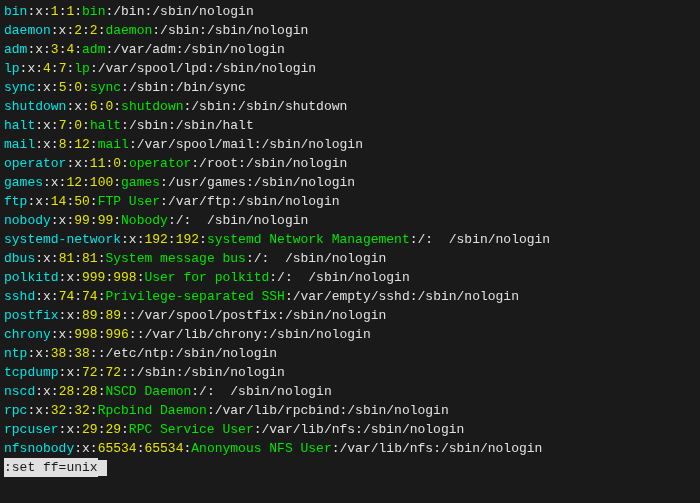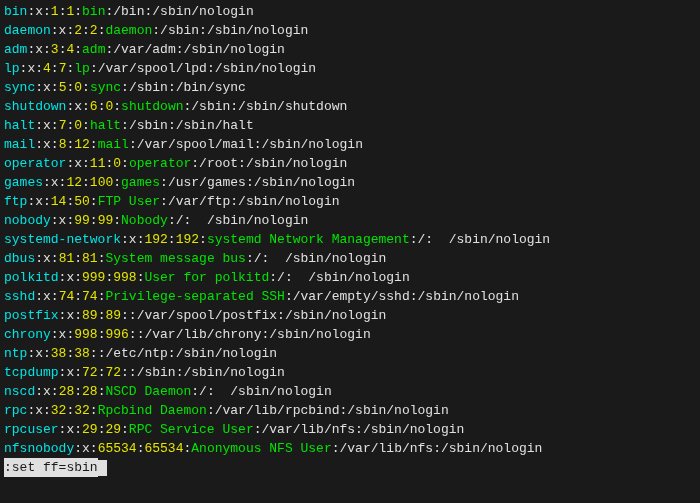--- a/index.html
+++ b/index.html
@@ -55,16 +55,16 @@
     <div class="line"><span style="color: rgb(0, 229, 229);">sshd</span><span style="color: rgb(224, 224, 224);">:x:</span><span style="color: rgb(229, 229, 0);">74</span><span style="color: rgb(224, 224, 224);">:</span><span style="color: rgb(229, 229, 0);">74</span><span style="color: rgb(224, 224, 224);">:</span><span style="color: rgb(0, 229, 0);">Privilege-separated SSH</span><span style="color: rgb(224, 224, 224);">:/var/empty/sshd:/sbin/nologin</span></div>
     <div class="line"><span style="color: rgb(0, 229, 229);">postfix</span><span style="color: rgb(224, 224, 224);">:x:</span><span style="color: rgb(229, 229, 0);">89</span><span style="color: rgb(224, 224, 224);">:</span><span style="color: rgb(229, 229, 0);">89</span><span style="color: rgb(224, 224, 224);">:</span><span style="color: rgb(0, 229, 0);"></span><span style="color: rgb(224, 224, 224);">:/var/spool/postfix:/sbin/nologin</span></div>
     <div class="line"><span style="color: rgb(0, 229, 229);">chrony</span><span style="color: rgb(224, 224, 224);">:x:</span><span style="color: rgb(229, 229, 0);">998</span><span style="color: rgb(224, 224, 224);">:</span><span style="color: rgb(229, 229, 0);">996</span><span style="color: rgb(224, 224, 224);">::</span><span style="color: rgb(0, 229, 0);"></span><span style="color: rgb(224, 224, 224);">/var/lib/chrony:/sbin/nologin</span></div>
     <div class="line"><span style="color: rgb(0, 229, 229);">ntp</span><span style="color: rgb(224, 224, 224);">:x:</span><span style="color: rgb(229, 229, 0);">38</span><span style="color: rgb(224, 224, 224);">:</span><span style="color: rgb(229, 229, 0);">38</span><span style="color: rgb(224, 224, 224);">::</span><span style="color: rgb(0, 229, 0);"></span><span style="color: rgb(224, 224, 224);">/etc/ntp:/sbin/nologin</span></div>
     <div class="line"><span style="color: rgb(0, 229, 229);">tcpdump</span><span style="color: rgb(224, 224, 224);">:x:</span><span style="color: rgb(229, 229, 0);">72</span><span style="color: rgb(224, 224, 224);">:</span><span style="color: rgb(229, 229, 0);">72</span><span style="color: rgb(224, 224, 224);">::</span><span style="color: rgb(0, 229, 0);"></span><span style="color: rgb(224, 224, 224);">/sbin:/sbin/nologin</span></div>
     <div class="line"><span style="color: rgb(0, 229, 229);">nscd</span><span style="color: rgb(224, 224, 224);">:x:</span><span style="color: rgb(229, 229, 0);">28</span><span style="color: rgb(224, 224, 224);">:</span><span style="color: rgb(229, 229, 0);">28</span><span style="color: rgb(224, 224, 224);">:</span><span style="color: rgb(0, 229, 0);">NSCD Daemon</span><span style="color: rgb(224, 224, 224);">:/:  /sbin/nologin</span></div>
     <div class="line"><span style="color: rgb(0, 229, 229);">rpc</span><span style="color: rgb(224, 224, 224);">:x:</span><span style="color: rgb(229, 229, 0);">32</span><span style="color: rgb(224, 224, 224);">:</span><span style="color: rgb(229, 229, 0);">32</span><span style="color: rgb(224, 224, 224);">:</span><span style="color: rgb(0, 229, 0);">Rpcbind Daemon</span><span style="color: rgb(224, 224, 224);">:/var/lib/rpcbind:/sbin/nologin</span></div>
     <div class="line"><span style="color: rgb(0, 229, 229);">rpcuser</span><span style="color: rgb(224, 224, 224);">:x:</span><span style="color: rgb(229, 229, 0);">29</span><span style="color: rgb(224, 224, 224);">:</span><span style="color: rgb(229, 229, 0);">29</span><span style="color: rgb(224, 224, 224);">:</span><span style="color: rgb(0, 229, 0);">RPC Service User</span><span style="color: rgb(224, 224, 224);">:/var/lib/nfs:/sbin/nologin</span></div>
     <div class="line"><span style="color: rgb(0, 229, 229);">nfsnobody</span><span style="color: rgb(224, 224, 224);">:x:</span><span style="color: rgb(229, 229, 0);">65534</span><span style="color: rgb(224, 224, 224);">:</span><span style="color: rgb(229, 229, 0);">65534</span><span style="color: rgb(224, 224, 224);">:</span><span style="color: rgb(0, 229, 0);">Anonymous NFS User</span><span style="color: rgb(224, 224, 224);">:/var/lib/nfs:/sbin/nologin</span></div>
     <div class="cmd-line">
-      <span style="background-color: rgb(224, 224, 224); color: rgb(26, 26, 26); font-family: &quot;Courier New&quot;, Courier, monospace; font-size: 13px;">:set ff=sbin</span>
+      <span style="background-color: rgb(224, 224, 224); color: rgb(26, 26, 26); font-family: &quot;Courier New&quot;, Courier, monospace; font-size: 13px;">:set ff=unix</span>
       <span style="display: inline-block; width: 9px; height: 16px; background-color: rgb(224, 224, 224); vertical-align: middle; margin-left: 0px;"></span>
     </div>
   </div>
 
 </body></html>

